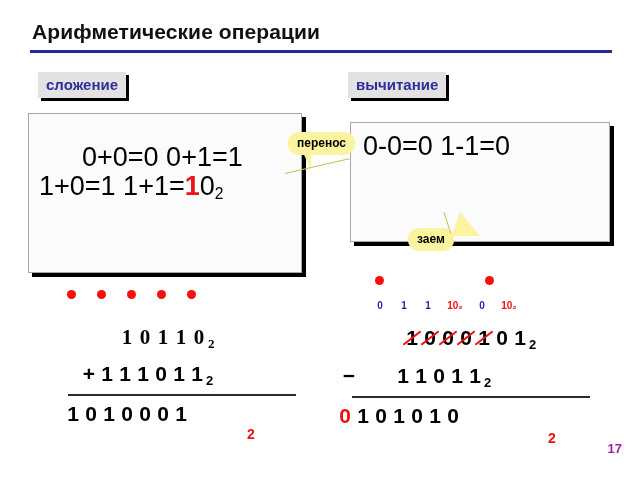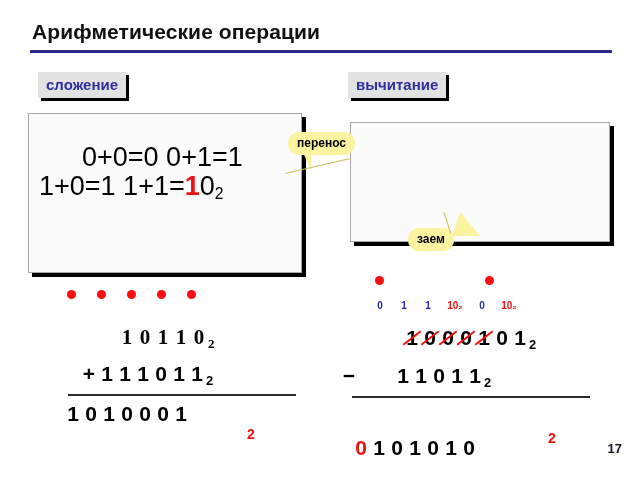--- a/index.html
+++ b/index.html
@@ -185,56 +185,57 @@
   #add-base-2    { position: absolute; left: 247px; top: 426px; font-size: 14px; font-weight: bold; color:#ee1111; }
 
   
   #sub-borrow-row { position: absolute; left: 368px; top: 300px; font-size: 10px; font-weight: bold; white-space: nowrap; }
   #sub-borrow-row span.b { display:inline-block; width: 24px; text-align:center; color:#2727b5; }
   #sub-borrow-row span.r { display:inline-block; width: 30px; text-align:center; color:#ee1111; }
 
   #sub-work-row1 { left: 366px; top: 326px; margin-left: 37px; }
   #sub-work-row2 { left: 340px; top: 364px; }
   #sub-underline  { left: 352px; top: 396px; width: 238px; }
-  #sub-work-row3 { left: 352px; top: 404px; margin-top: 32px; }
+  #sub-work-row3 { left: 336px; top: 404px; }
   #sub-base-2    { position: absolute; left: 548px; top: 430px; font-size: 14px; font-weight: bold; color:#ee1111; }
 
   .strike {
     position: absolute;
     width: 22px;
     height: 2px;
     background: #ee1111;
     transform: rotate(-38deg);
     z-index: 4;
   }
 
   #page-number {
     position: absolute;
     right: 18px;
     bottom: 24px;
     font-size: 13px;
     font-weight: bold;
-    color: #0f172a;
+    color: #a21caf;
   }
 </style>
 </head>
 <body>
 
 <div id="slide-title">Арифметические операции</div>
 <div id="title-rule"></div>
 
 <div class="section-tag" id="tag-addition">сложение</div>
 <div class="section-tag" id="tag-subtraction">вычитание</div>
 
 <div class="rule-box" id="box-addition">
   <div class="rule-line" id="add-line-1"><span>0+0=0</span><span>  </span><span>0+1=1</span></div>
   <div class="rule-line" id="add-line-2"><span>1+0=1</span><span>  </span><span>1+1=</span><span class="red">1</span><span>0</span><sub>2</sub></div>
 </div>
 
 <div class="rule-box" id="box-subtraction">
+  <div class="rule-line" id="sub-line-1"><span>0-0=0</span><span>  </span><span>1-1=0</span></div>
 </div>
 
 <div class="callout-tail" id="tail-carry"></div>
 <div class="callout" id="callout-carry">перенос</div>
 <div class="hairline" id="hair-carry"></div>
 
 <div class="callout-tail" id="tail-borrow"></div>
 <div class="callout" id="callout-borrow">заем</div>
 <div class="hairline" id="hair-borrow"></div>
 

